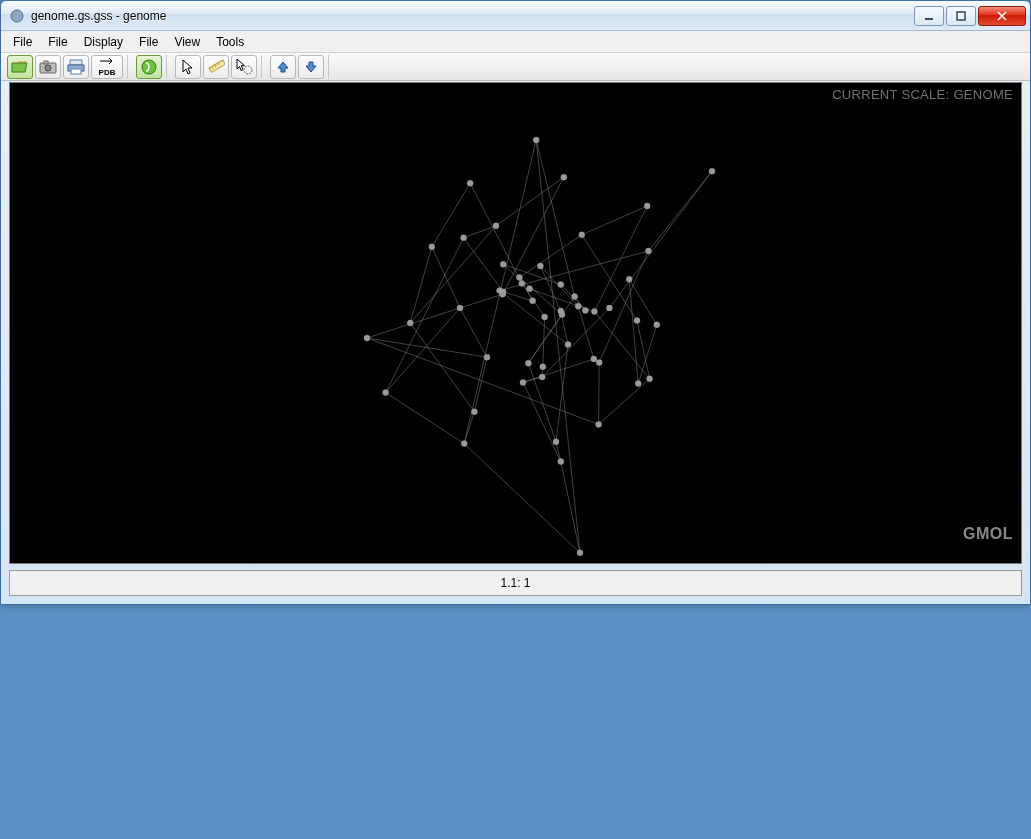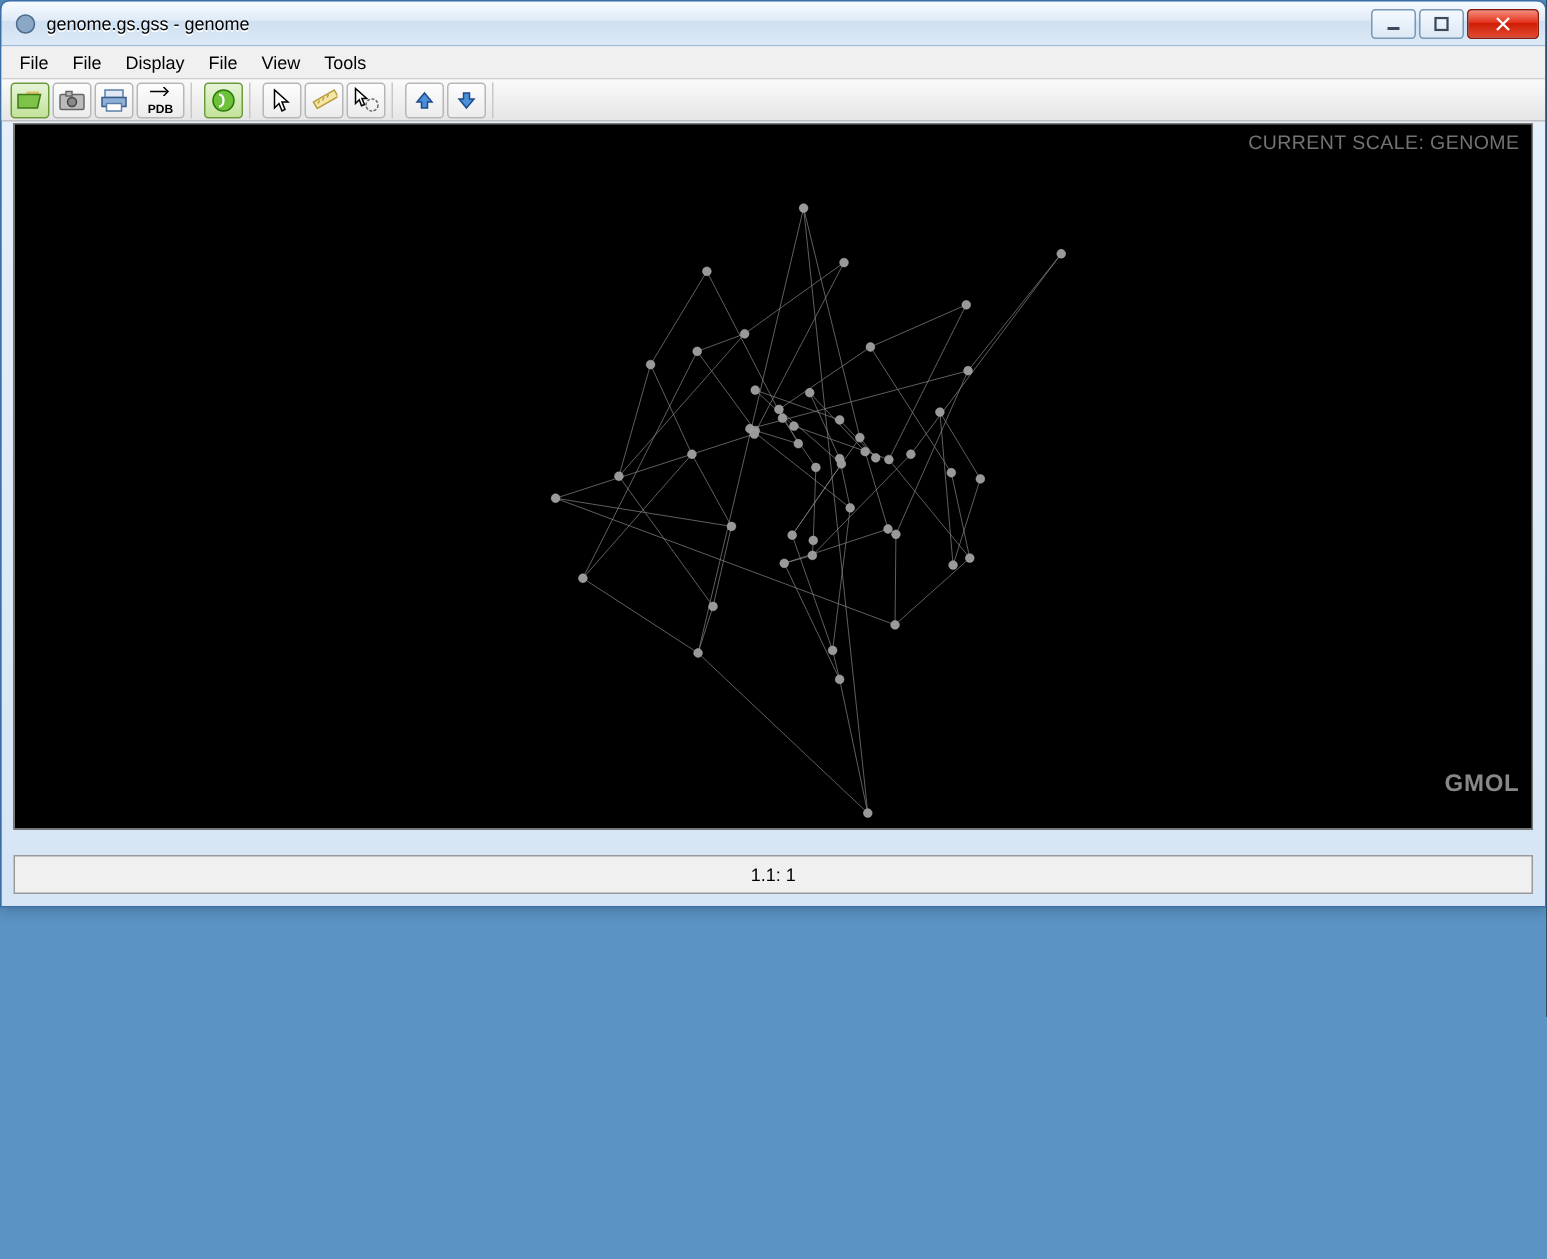--- a/index.html
+++ b/index.html
@@ -120,21 +120,21 @@
     bottom: 20px; right: 8px;
     color: #888;
     font-size: 16px;
     font-weight: 600;
     letter-spacing: 0.5px;
   }
   svg.graph { width:100%; height:100%; display:block; }
 
   .statusbar {
     height: 26px;
-    margin: 17px 8px 8px 8px;
+    margin: 6px 8px 8px 8px;
     display: flex;
     gap: 0;
   }
   .status-cell {
     border: 1px solid #9a9a9a;
     flex: 1;
     display: flex;
     align-items: center;
     justify-content: center;
     background: #f0f0f0;

